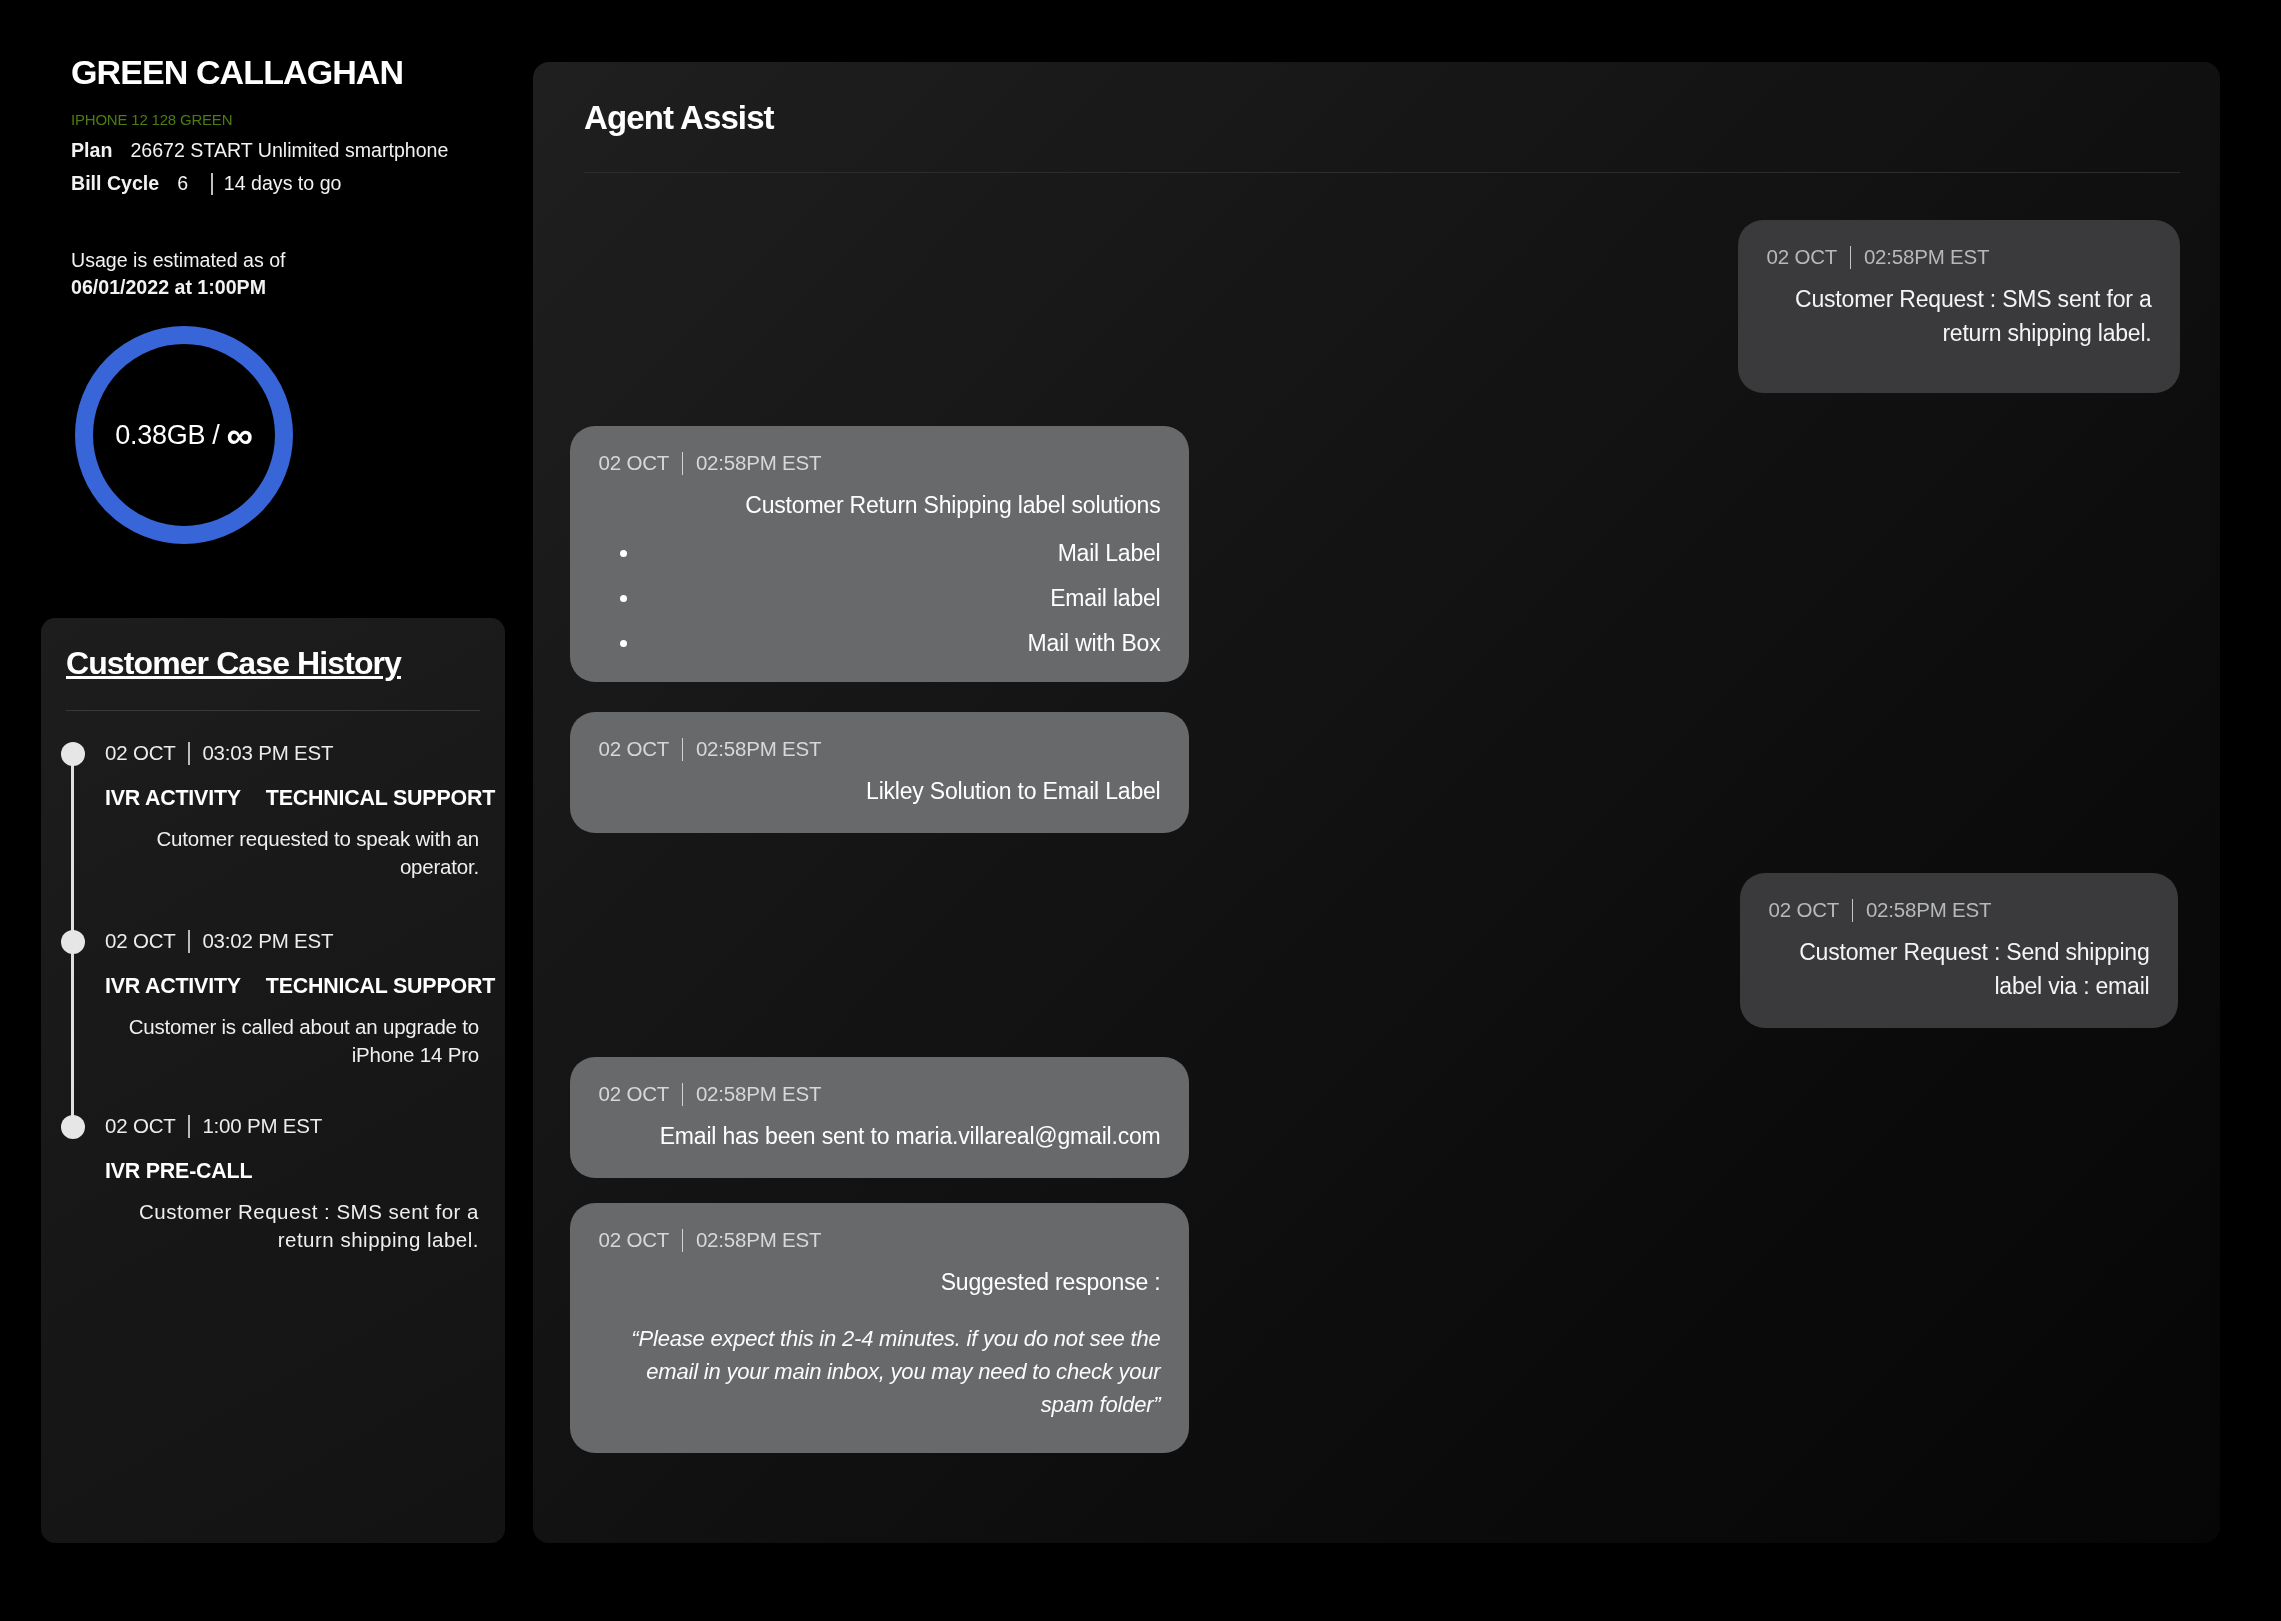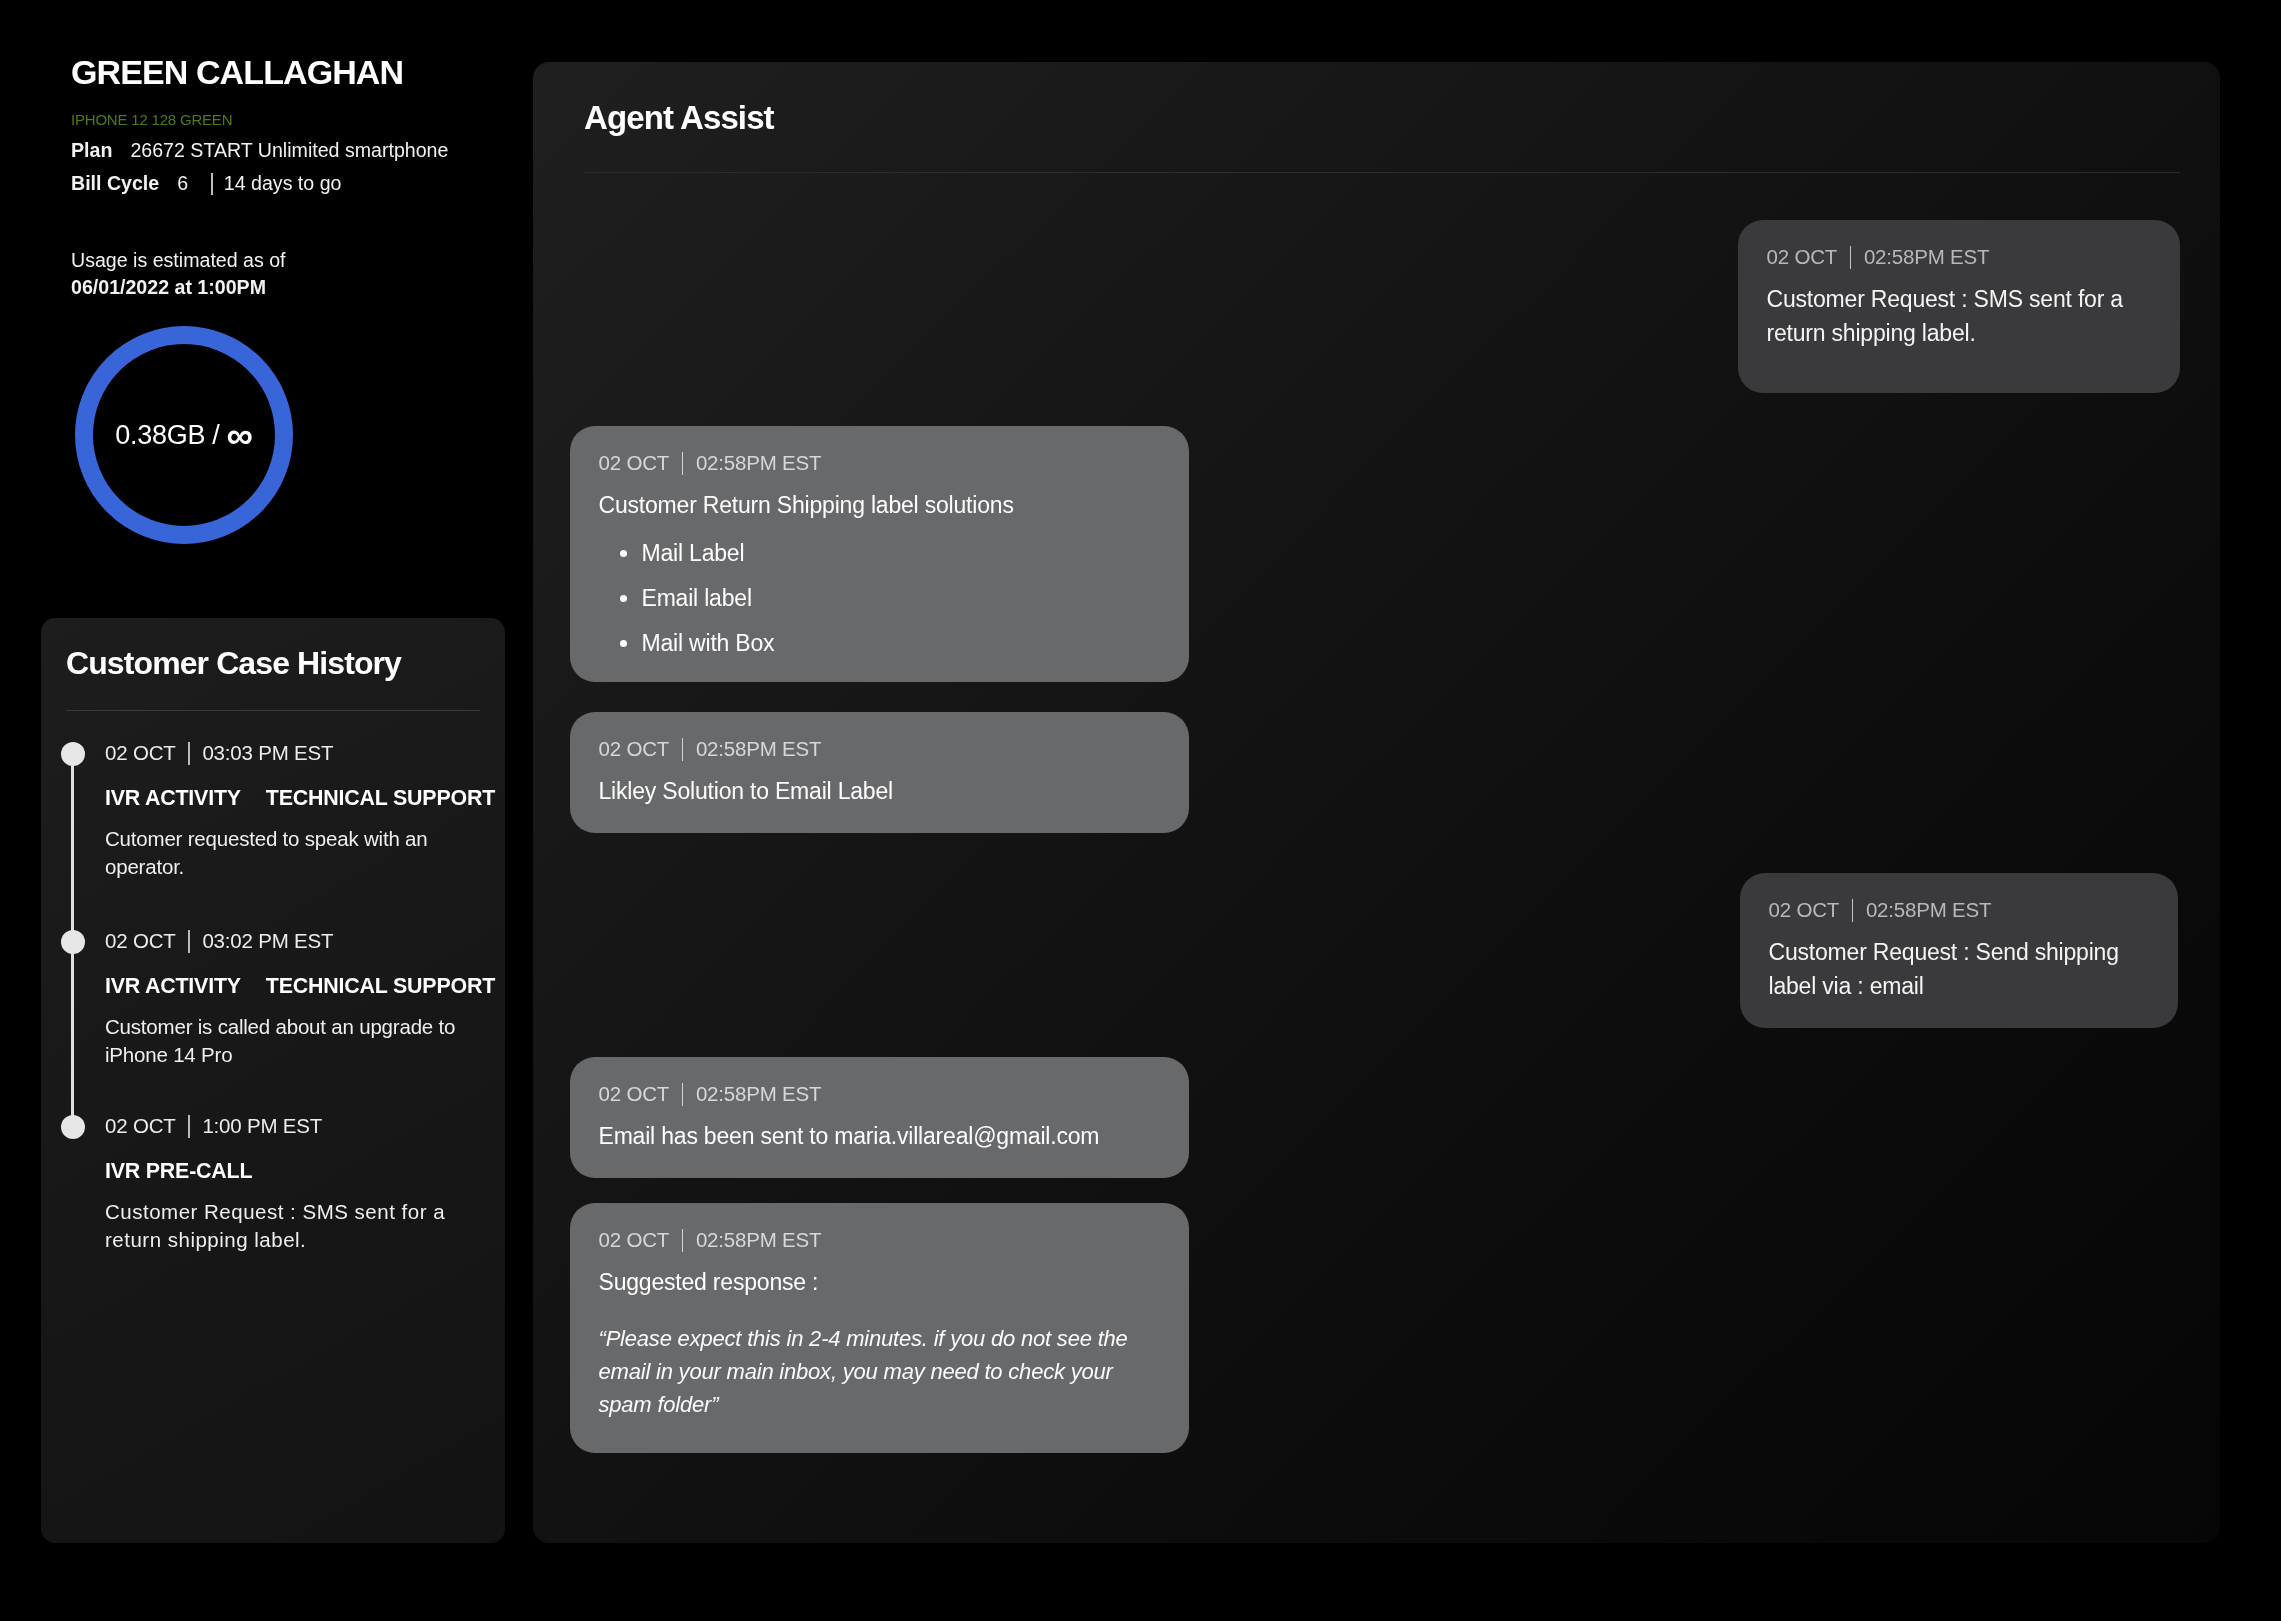--- a/index.html
+++ b/index.html
@@ -1,21 +1,21 @@
 <!DOCTYPE html>
 <html style="font-size:14.3px"><head>
 <meta charset="utf-8">
 <style>
   html,body{margin:0;padding:0;background:#000;}
   body{
     width:2281px;height:1622px;position:relative;overflow:hidden;
     font-family:"Liberation Sans","DejaVu Sans",sans-serif;
     color:#fff;-webkit-font-smoothing:antialiased;
   }
-  .panel{position:absolute;border-radius:16px;}
+  .panel{position:absolute;border-radius:16px;text-align:right;}
 
   
   .cust{position:absolute;left:71px;top:53px;width:428px;}
   .cust h1{
     margin:0;font-size:34px;font-weight:700;letter-spacing:-0.9px;color:#fff;
   }
   .cust .device{margin-top:19px;font-size:15px;letter-spacing:-0.2px;color:#4d7c0f;}
   .cust .row{margin-top:10.7px;font-size:19.6px;display:flex;align-items:center;color:#f2f2f2;}
   .cust .row .lbl{font-weight:700;margin-right:18px;}
   .cust .row .gap{margin-right:12.5px;}
@@ -33,21 +33,21 @@
   .gauge .inf{font-size:37px;font-weight:700;vertical-align:-4.5px;line-height:0;margin-left:7.1px;}
 
   
   .case-panel{
     left:41px;top:618px;width:464px;height:925px;
     background:linear-gradient(150deg,#1d1d1d 0%,#171717 55%,#131313 100%);
     border-radius:14.3px;
   }
   .case-panel h2{
     position:absolute;left:25px;top:27px;margin:0;
-    font-size:32px;font-weight:700;letter-spacing:-0.9px;color:#fff;
+    font-size:32px;font-weight:700;letter-spacing:-0.9px;color:#fff;text-decoration:underline;
   }
   .case-divider{position:absolute;left:25px;right:25px;top:92px;height:0.9px;background:#3a3a3a;}
 
   .timeline{position:absolute;left:0;top:0;width:100%;height:100%;}
   .tl-line{position:absolute;left:30px;top:141px;width:2.7px;height:371px;background:#e0e0e0;}
   .tl-dot{position:absolute;left:19.6px;width:24px;height:24px;border-radius:50%;background:#e6e6e6;}
   .tl-item{position:absolute;left:64px;width:374px;}
   .ts{font-size:20.5px;letter-spacing:-0.2px;color:#ececec;display:flex;align-items:center;white-space:nowrap;}
   .tsbar{display:inline-block;width:1.8px;height:23px;background:rgba(255,255,255,.7);margin:0 12.5px;}
   .tl-item .hdr{margin-top:21px;font-size:21.4px;font-weight:700;letter-spacing:-0.2px;display:flex;align-items:center;white-space:nowrap;color:#fff;}

